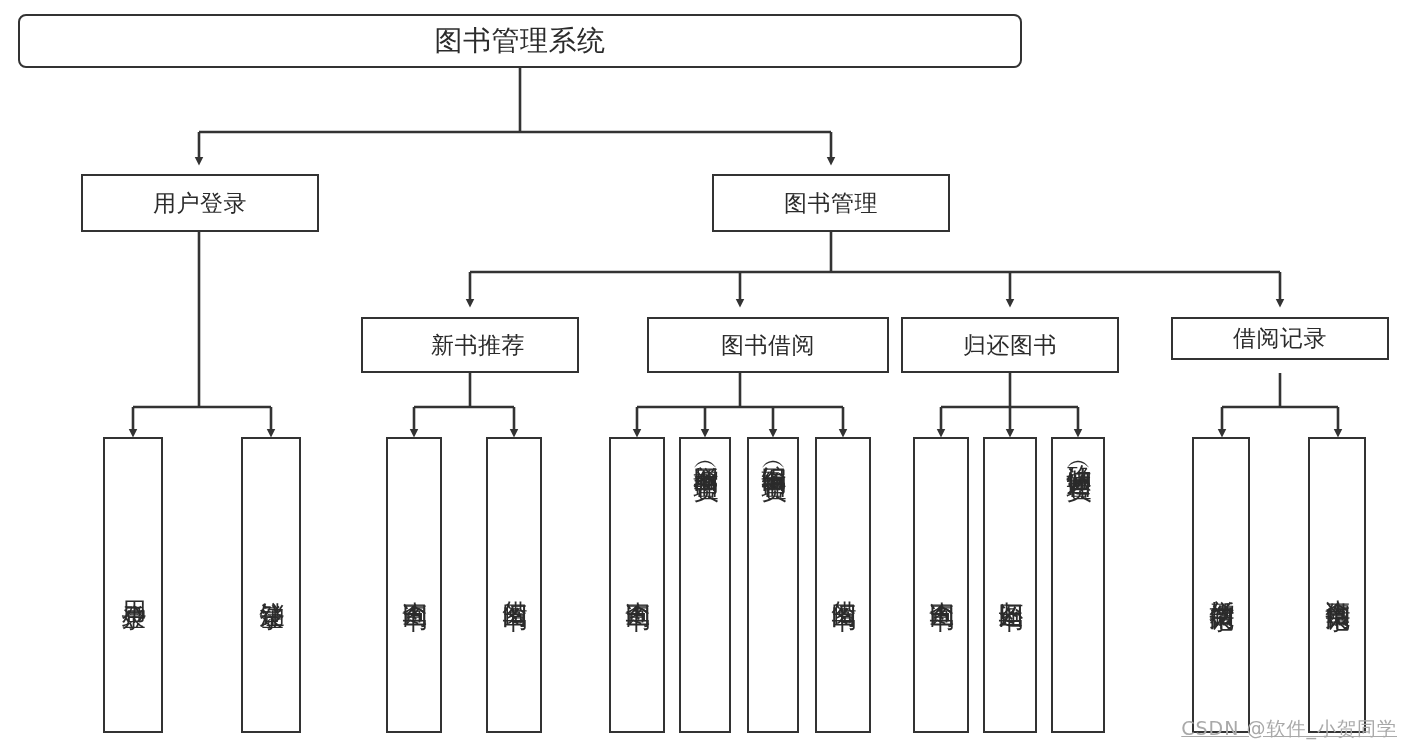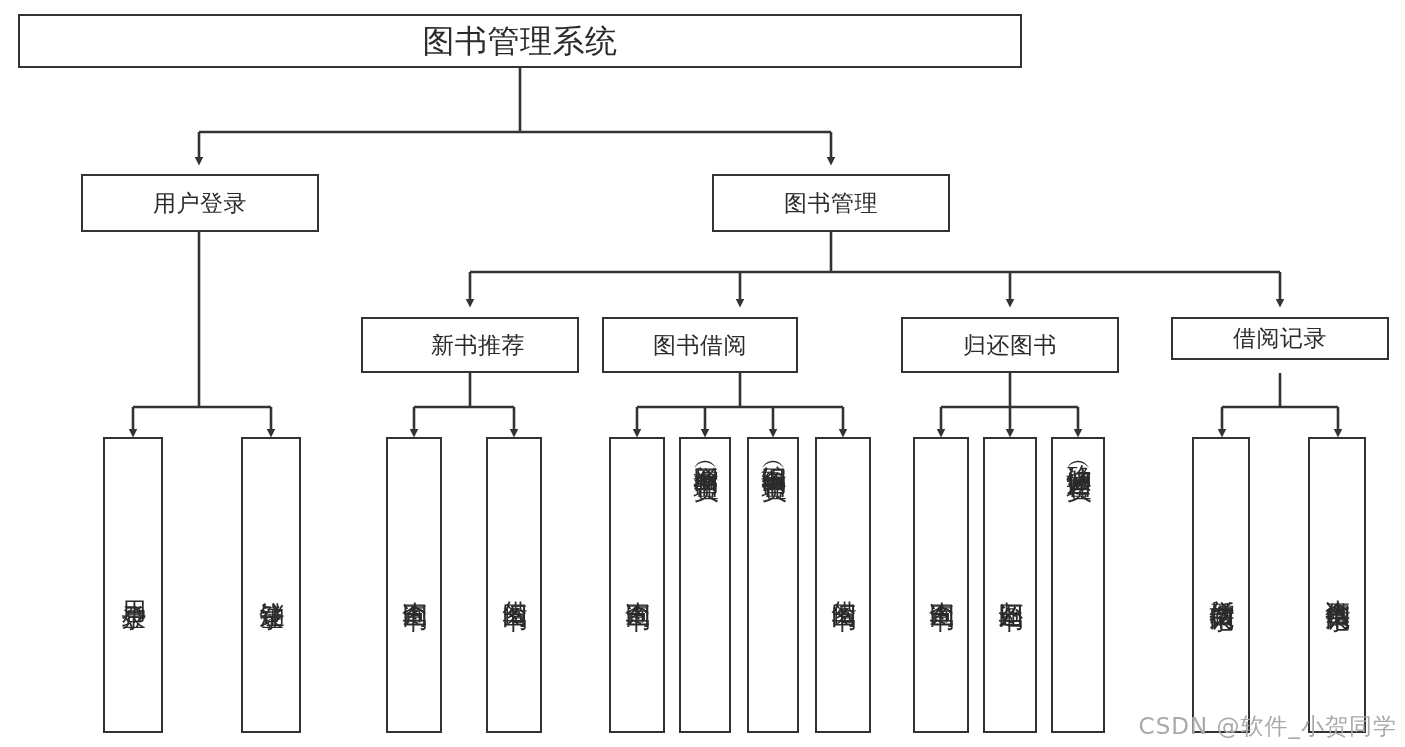--- a/index.html
+++ b/index.html
@@ -38,21 +38,22 @@
     justify-content: center;
     color: #2b2b2b;
     line-height: 1.15;
     text-align: center;
   }
   .node.horiz {
     font-size: 23px;
     letter-spacing: 0.5px;
   }
   .node.root {
-    font-size: 32px;
+    font-size: 28px;
+    border-radius: 8px;
   }
   .node.vert {
     writing-mode: vertical-rl;
     text-orientation: upright;
     font-size: 25px;
     letter-spacing: 2px;
     padding: 6px 0;
   }
   .node.vert.top-align {
     justify-content: flex-start;
@@ -61,24 +62,25 @@
     display: block;
     white-space: pre;
   }
   .node.vert .label {
     white-space: normal;
   }
   #watermark {
     position: absolute;
     right: 8px;
     bottom: 5px;
-    font-size: 23px;
+    font-size: 19px;
     color: #a9a9a9;
     letter-spacing: 1px;
     white-space: nowrap;
+    text-decoration: underline;
   }
 </style>
 </head>
 <body>
 
 <div id="canvas">
 
   <svg id="edges" viewBox="0 0 1405 747" width="1405" height="747">
     <defs>
       <marker id="arrow" markerWidth="11" markerHeight="11" refX="1.5" refY="4.5" orient="auto" markerUnits="userSpaceOnUse">
@@ -136,21 +138,21 @@
   <div class="node horiz" style="left:81px; top:174px; width:238px; height:58px;">
     <span class="label">用户登录</span>
   </div>
   <div class="node horiz" style="left:712px; top:174px; width:238px; height:58px;">
     <span class="label">图书管理</span>
   </div>
 
   <div class="node horiz" style="left:361px; top:317px; width:218px; height:56px;padding-left:16px;">
     <span class="label">新书推荐</span>
   </div>
-  <div class="node horiz" style="left:602px; top:317px; width:196px; height:56px;">
+  <div class="node horiz" style="left:647px; top:317px; width:242px; height:56px;">
     <span class="label">图书借阅</span>
   </div>
   <div class="node horiz" style="left:901px; top:317px; width:218px; height:56px;">
     <span class="label">归还图书</span>
   </div>
   <div class="node horiz" style="left:1171px; top:317px; width:218px; height:43px;">
     <span class="label">借阅记录</span>
   </div>
 
   <div class="node vert" style="left:103px; top:437px; width:60px; height:296px;">

